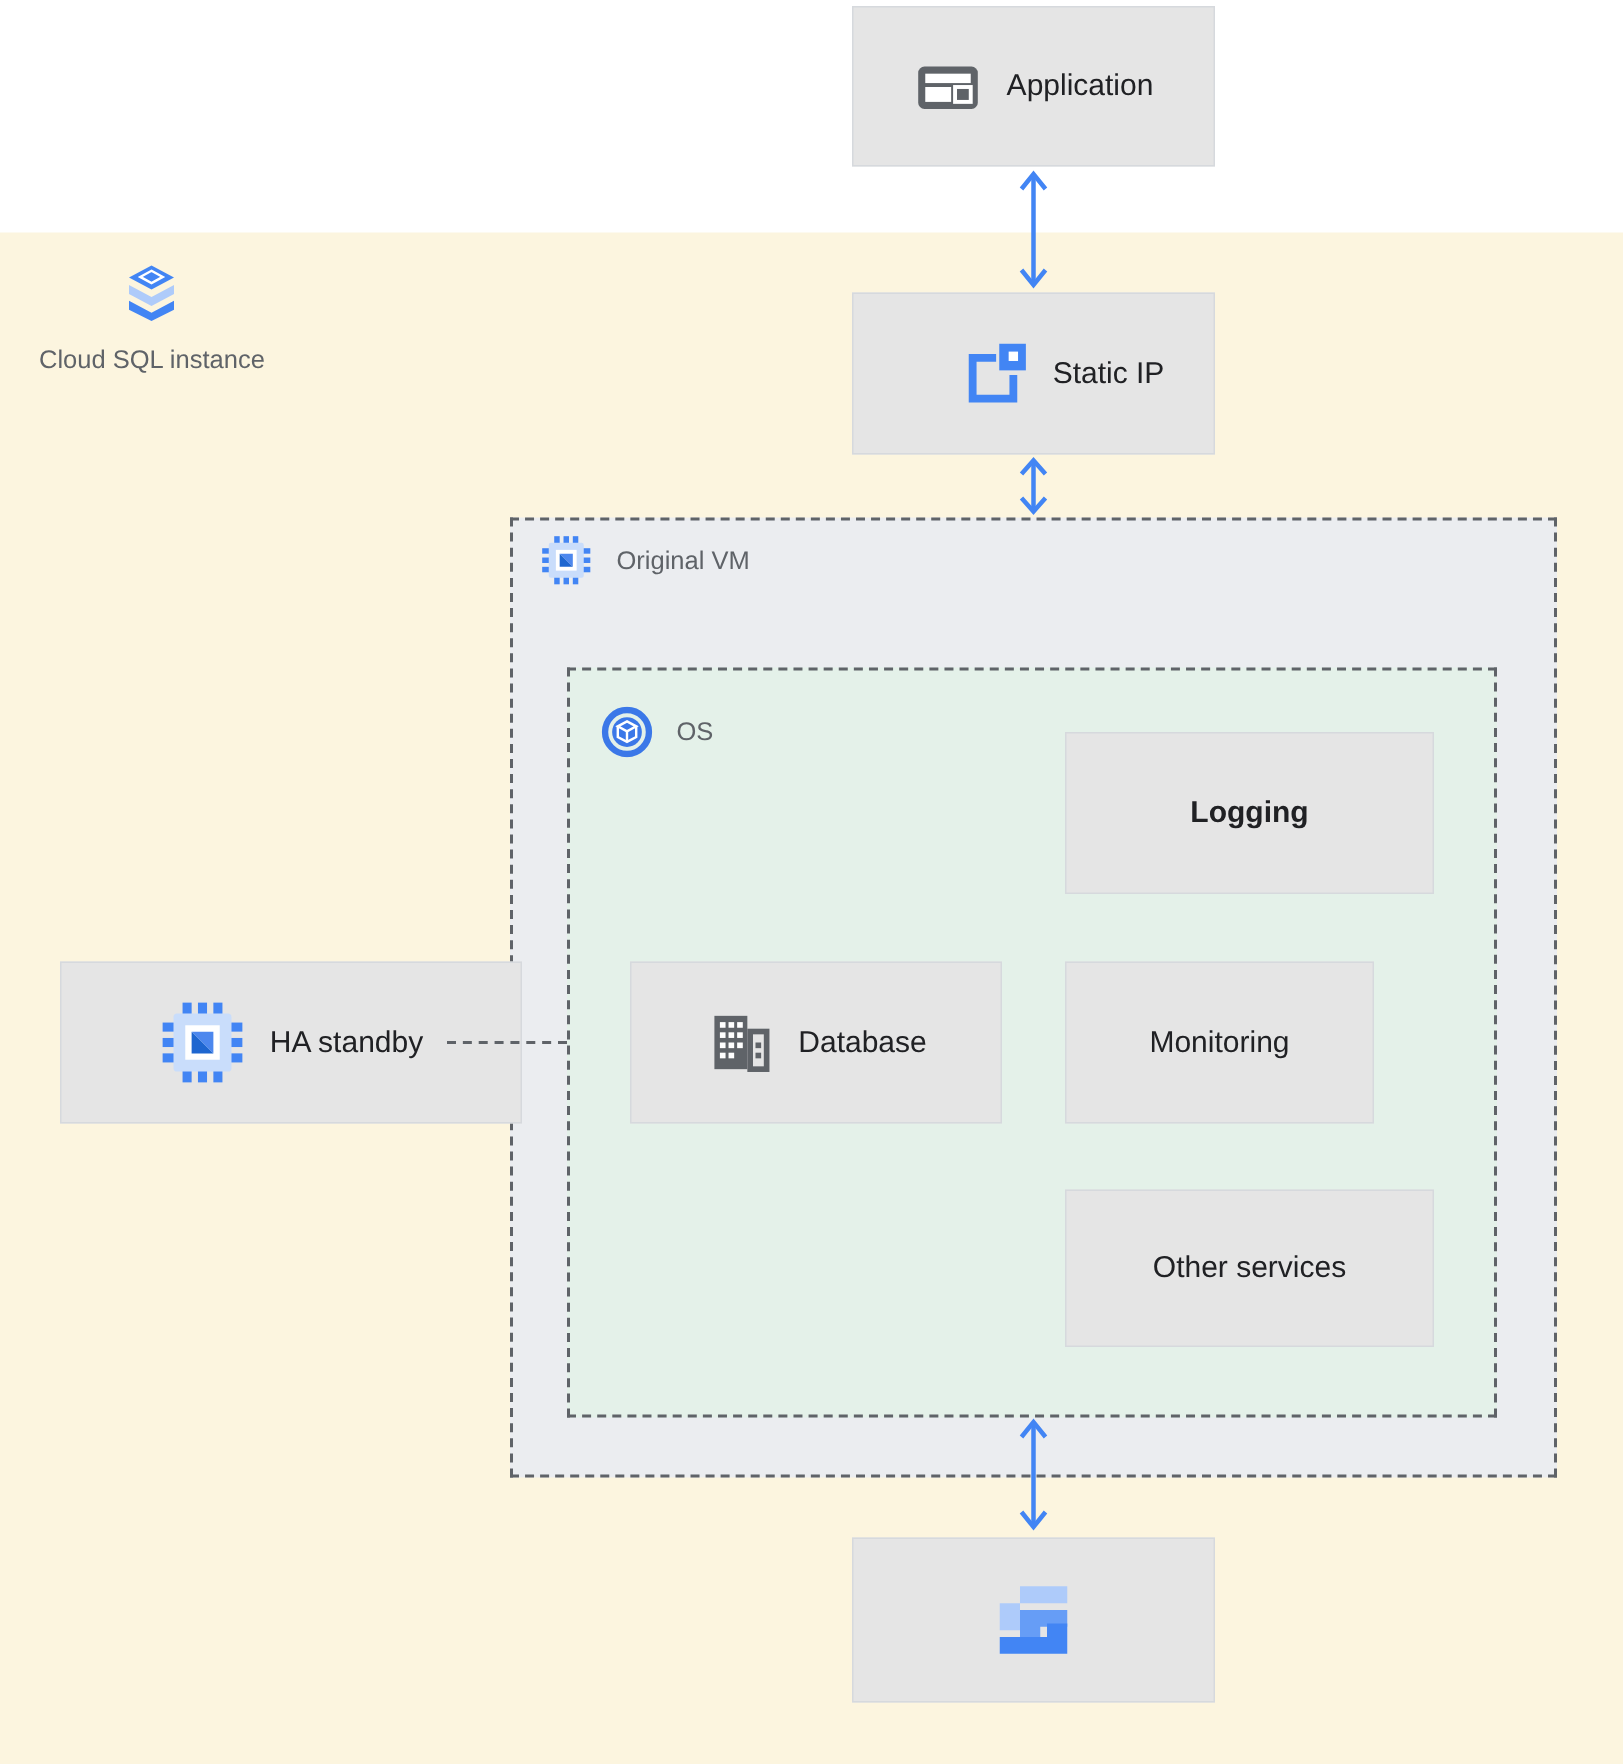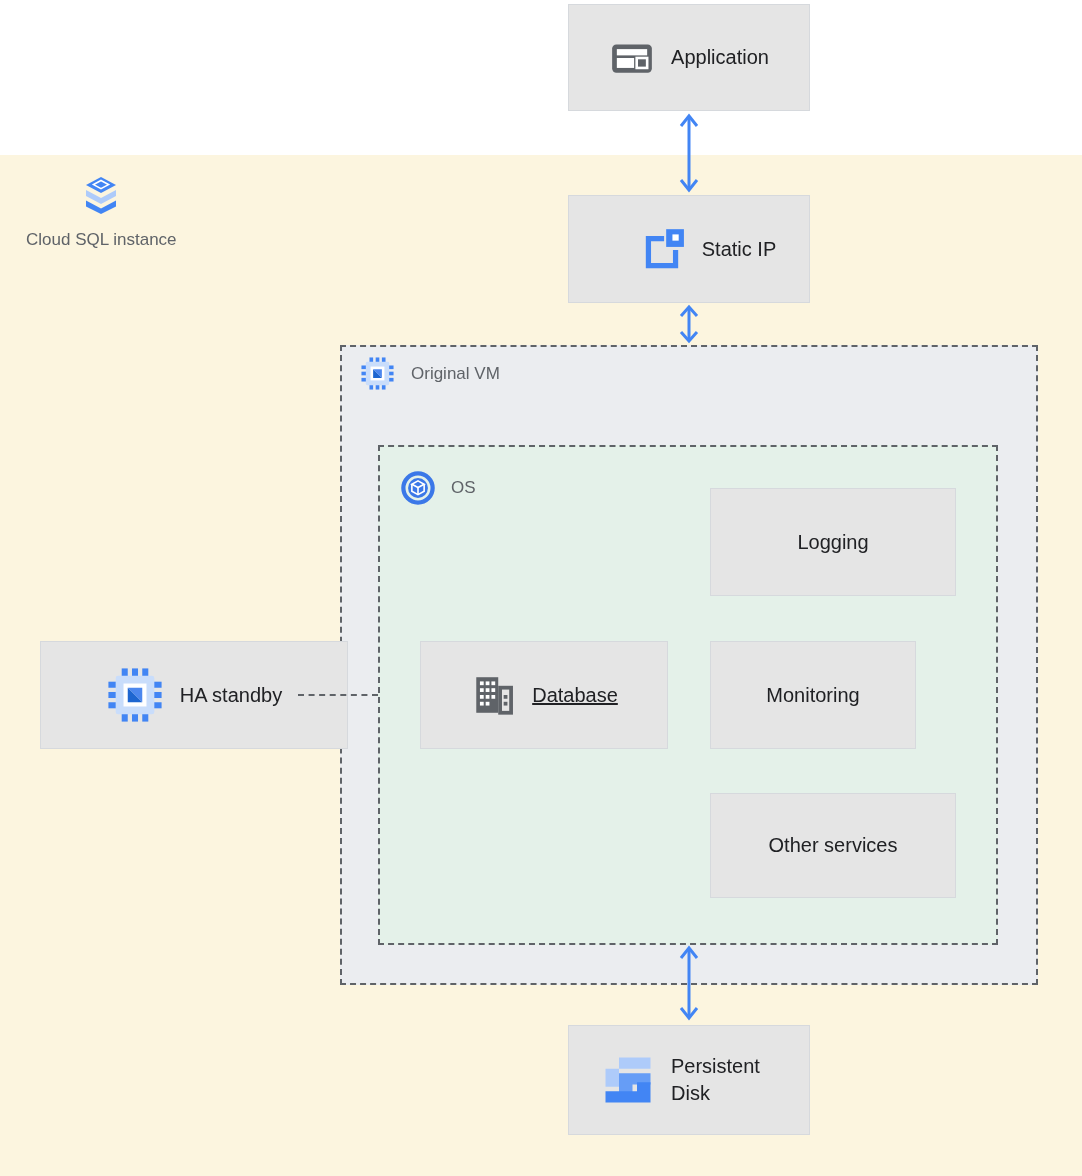--- a/index.html
+++ b/index.html
@@ -122,21 +122,21 @@
           <rect x="39" y="30" width="7" height="5"></rect>
       </g>
       <rect x="8" y="8" width="32" height="32" rx="2" fill="#C9DDFB"></rect>
       <rect x="14.5" y="14.5" width="19" height="19" fill="#ffffff"></rect>
       <path d="M18 18 H30 V30 Z" fill="#4C87EE"></path>
       <path d="M18 18 V30 H30 Z" fill="#1E66D0"></path>
     </svg>
     <span class="lbl">HA standby</span>
   </div>
 
-  <div class="abs node" style="left:420px;top:641px;width:248px;height:108px;text-decoration:underline;">
+  <div class="abs node" style="left:420px;top:641px;width:248px;height:108px;">
     <svg width="46" height="46" viewBox="0 0 44 44">
       <rect x="6" y="5" width="21" height="34" fill="#5F6368"></rect>
       <g fill="#ffffff">
         <rect x="9.5" y="9" width="3.6" height="3.6"></rect>
           <rect x="15" y="9" width="3.6" height="3.6"></rect>
           <rect x="20.5" y="9" width="3.6" height="3.6"></rect>
         <rect x="9.5" y="15.5" width="3.6" height="3.6"></rect>
           <rect x="15" y="15.5" width="3.6" height="3.6"></rect>
           <rect x="20.5" y="15.5" width="3.6" height="3.6"></rect>
         <rect x="9.5" y="22" width="3.6" height="3.6"></rect>
@@ -147,40 +147,39 @@
       </g>
       <rect x="28.8" y="15" width="10.5" height="24" fill="none" stroke="#5F6368" stroke-width="3.6"></rect>
       <g fill="#5F6368">
         <rect x="32.2" y="22" width="3.6" height="3.6"></rect>
           <rect x="32.2" y="28.5" width="3.6" height="3.6"></rect>
       </g>
     </svg>
     <span class="lbl">Database</span>
   </div>
 
-  <div class="abs node" style="left:710px;top:488px;width:246px;height:108px;">
+  <div class="abs node" style="left:710px;top:488px;width:246px;height:108px;font-weight:bold;">
     <span class="lbl">Logging</span>
   </div>
 
   <div class="abs node" style="left:710px;top:641px;width:206px;height:108px;">
     <span class="lbl">Monitoring</span>
   </div>
 
   <div class="abs node" style="left:710px;top:793px;width:246px;height:105px;">
     <span class="lbl">Other services</span>
   </div>
 
   <div class="abs node" style="left:568px;top:1025px;width:242px;height:110px;">
     <svg width="54" height="54" viewBox="0 0 48 48">
       <path fill="#AECBFA" d="M16 4 H44 V14 H16 Z"></path>
       <path fill="#AECBFA" d="M4 14 H16 V30 H4 Z"></path>
       <path fill="#669DF6" d="M16 18 H44 V28 H28 V36 H16 Z"></path>
       <path fill="#4285F4" d="M32 26 H44 V44 H4 V34 H32 Z"></path>
     </svg>
-    <span class="lbl wrap">Persistent Disk</span>
   </div>
 
   <svg class="abs arrow" style="left:675px;top:112px;" width="28" height="82">
     <line x1="14" y1="5" x2="14" y2="77"></line>
     <path d="M6 14 L14 4 L22 14"></path>
     <path d="M6 68 L14 78 L22 68"></path>
   </svg>
 
   <svg class="abs arrow" style="left:675px;top:304px;" width="28" height="40">
     <line x1="14" y1="4" x2="14" y2="36"></line>

